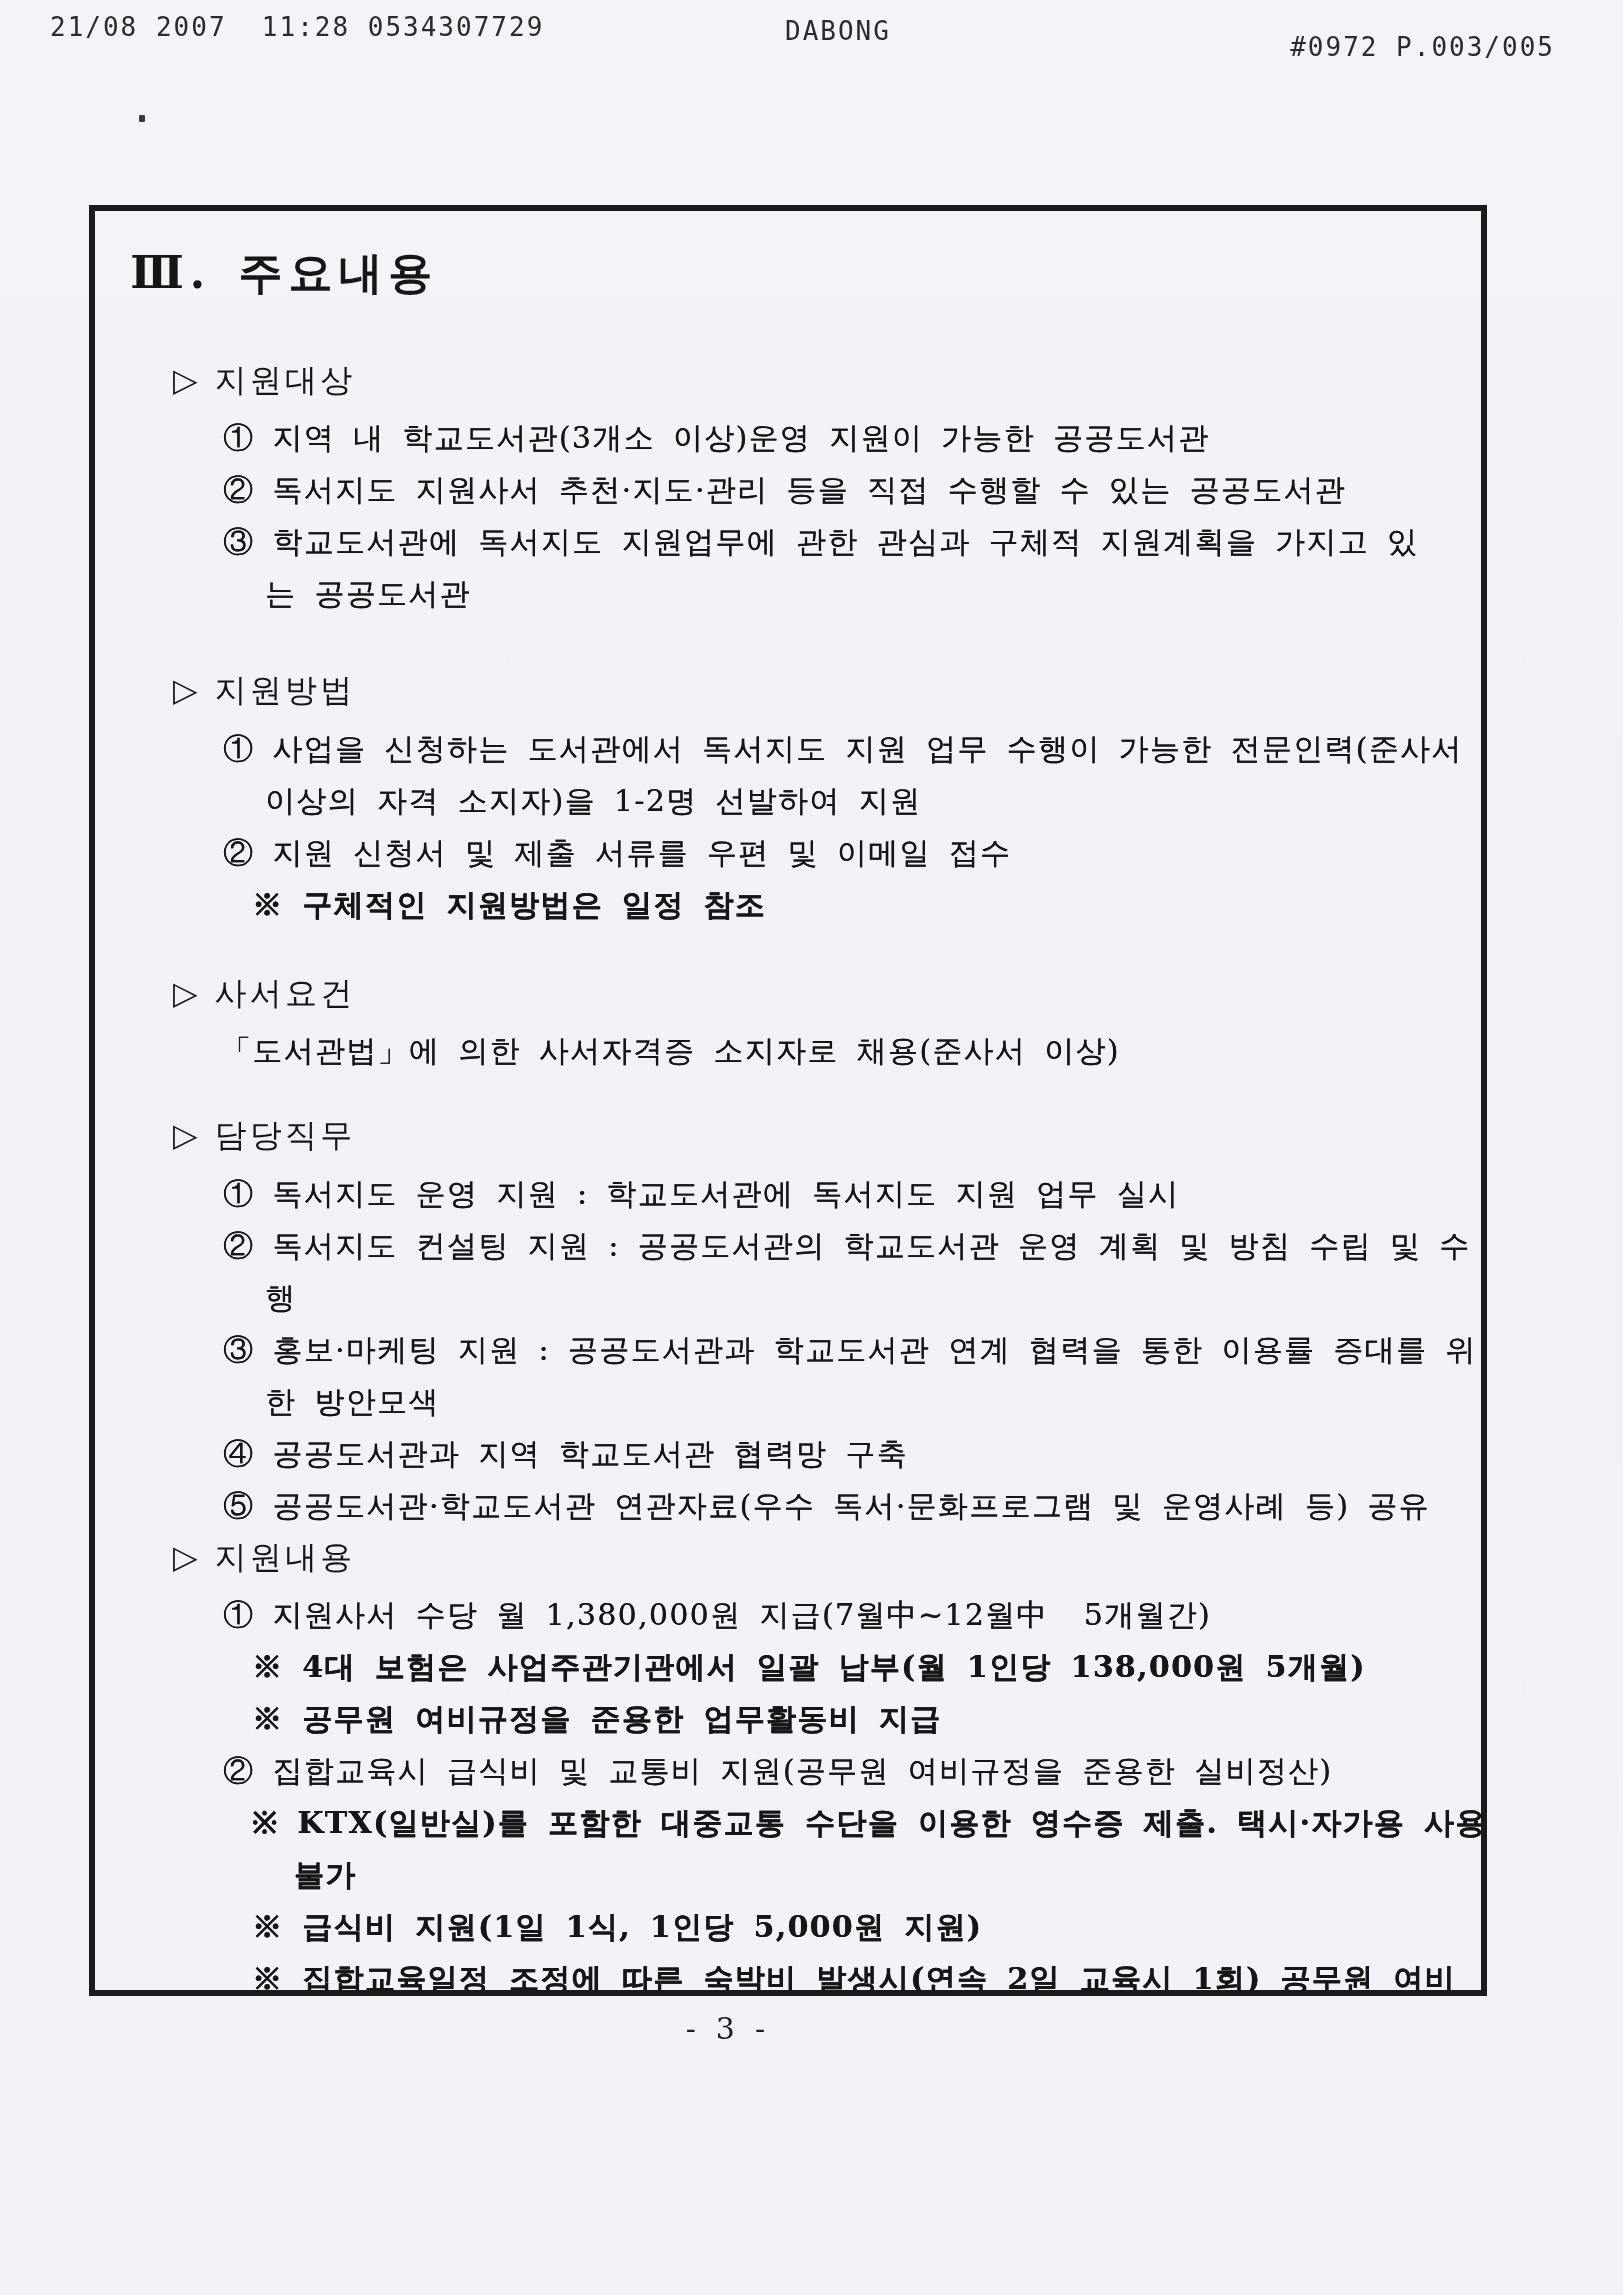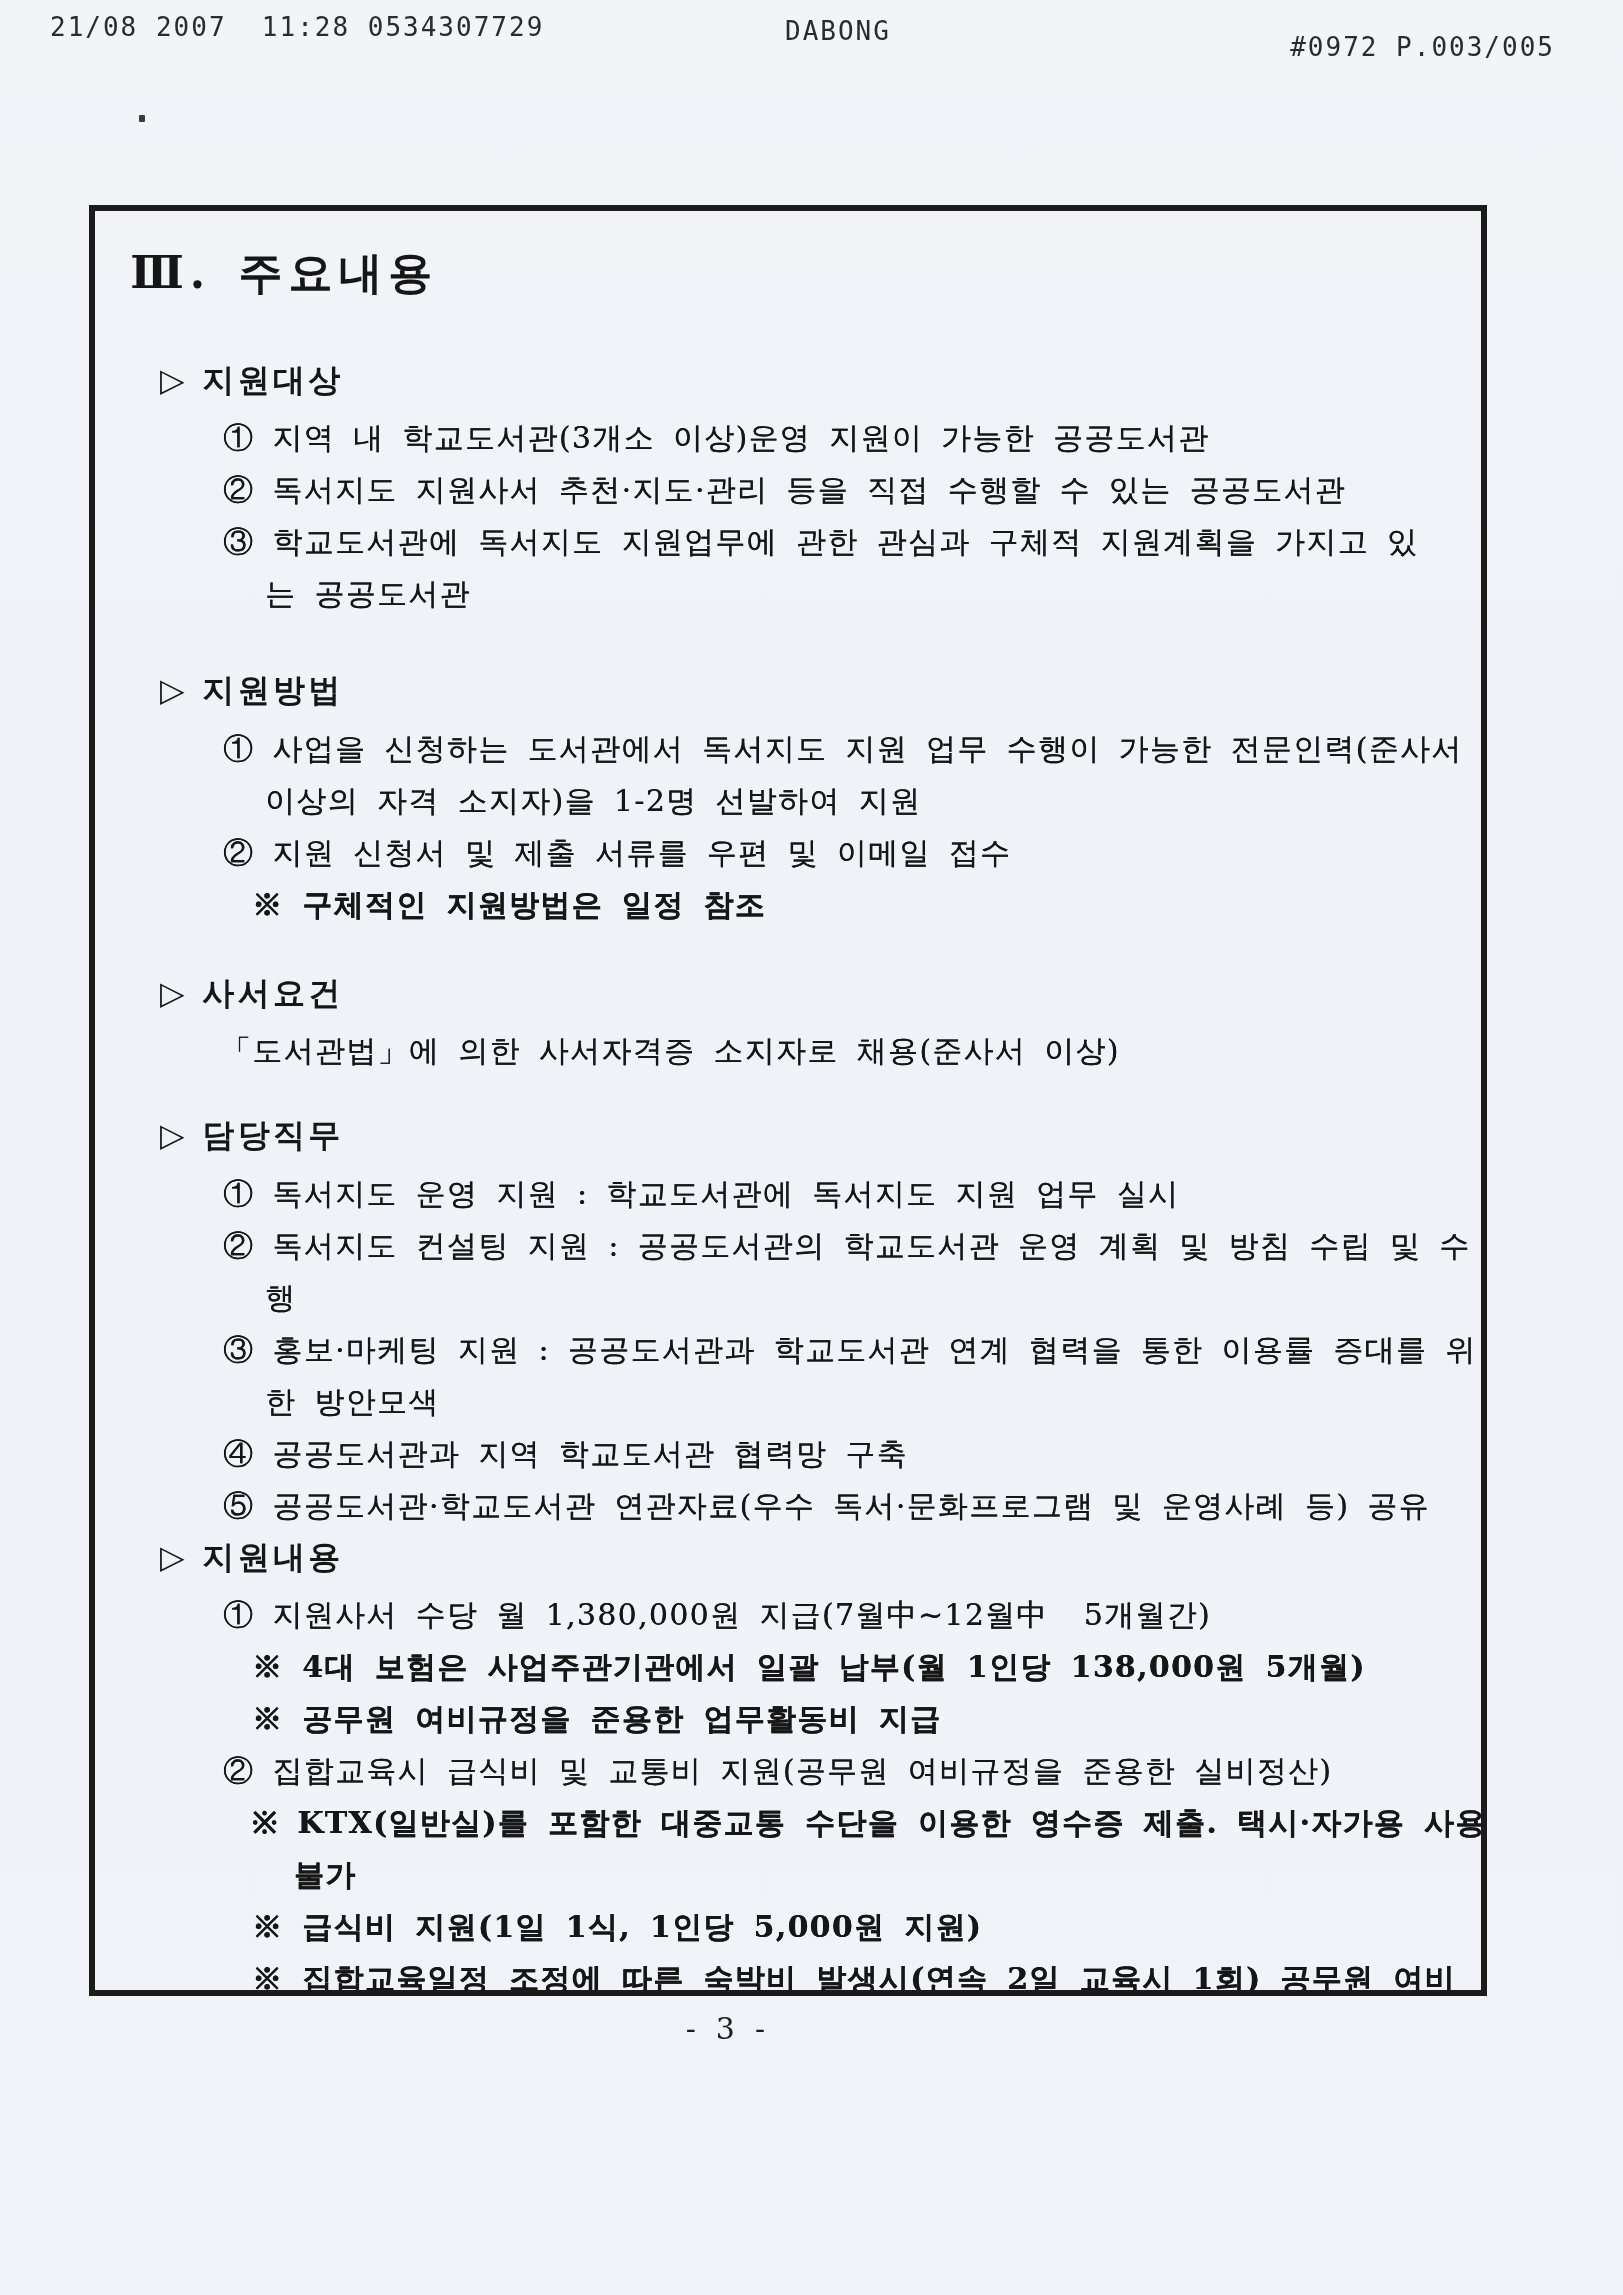--- a/index.html
+++ b/index.html
@@ -39,22 +39,22 @@
     margin:6.5px 0 0 5.2px;
     font-size:44px;font-weight:bold;letter-spacing:5.9px;word-spacing:6.5px;
   }
   .section{display:block;}
   .section:nth-of-type(1){margin-top:56px;}
   .section:nth-of-type(2){margin-top:52px;}
   .section:nth-of-type(3){margin-top:45px;}
   .section:nth-of-type(4){margin-top:37px;}
   .section:nth-of-type(5){margin-top:33px;}
   .section-heading{
-    margin-left:35px;
-    font-size:32px;font-weight:bold;letter-spacing:3.3px;line-height:51px;
+    margin-left:48px;
+    font-size:32px;font-weight:normal;letter-spacing:3.3px;line-height:51px;
   }
   .items{margin-top:6.5px;margin-right:-19.6px;}
   .item{
     font-size:30px;line-height:52px;letter-spacing:1.3px;word-spacing:7.2px;
     white-space:pre-wrap;
     text-shadow:0.3px 0 0 currentColor;
   }
   .item.num{padding-left:140px;text-indent:-42px;}
   .item.note{padding-left:169px;text-indent:-42px;font-weight:bold;}
   .item.plain{padding-left:96px;}

